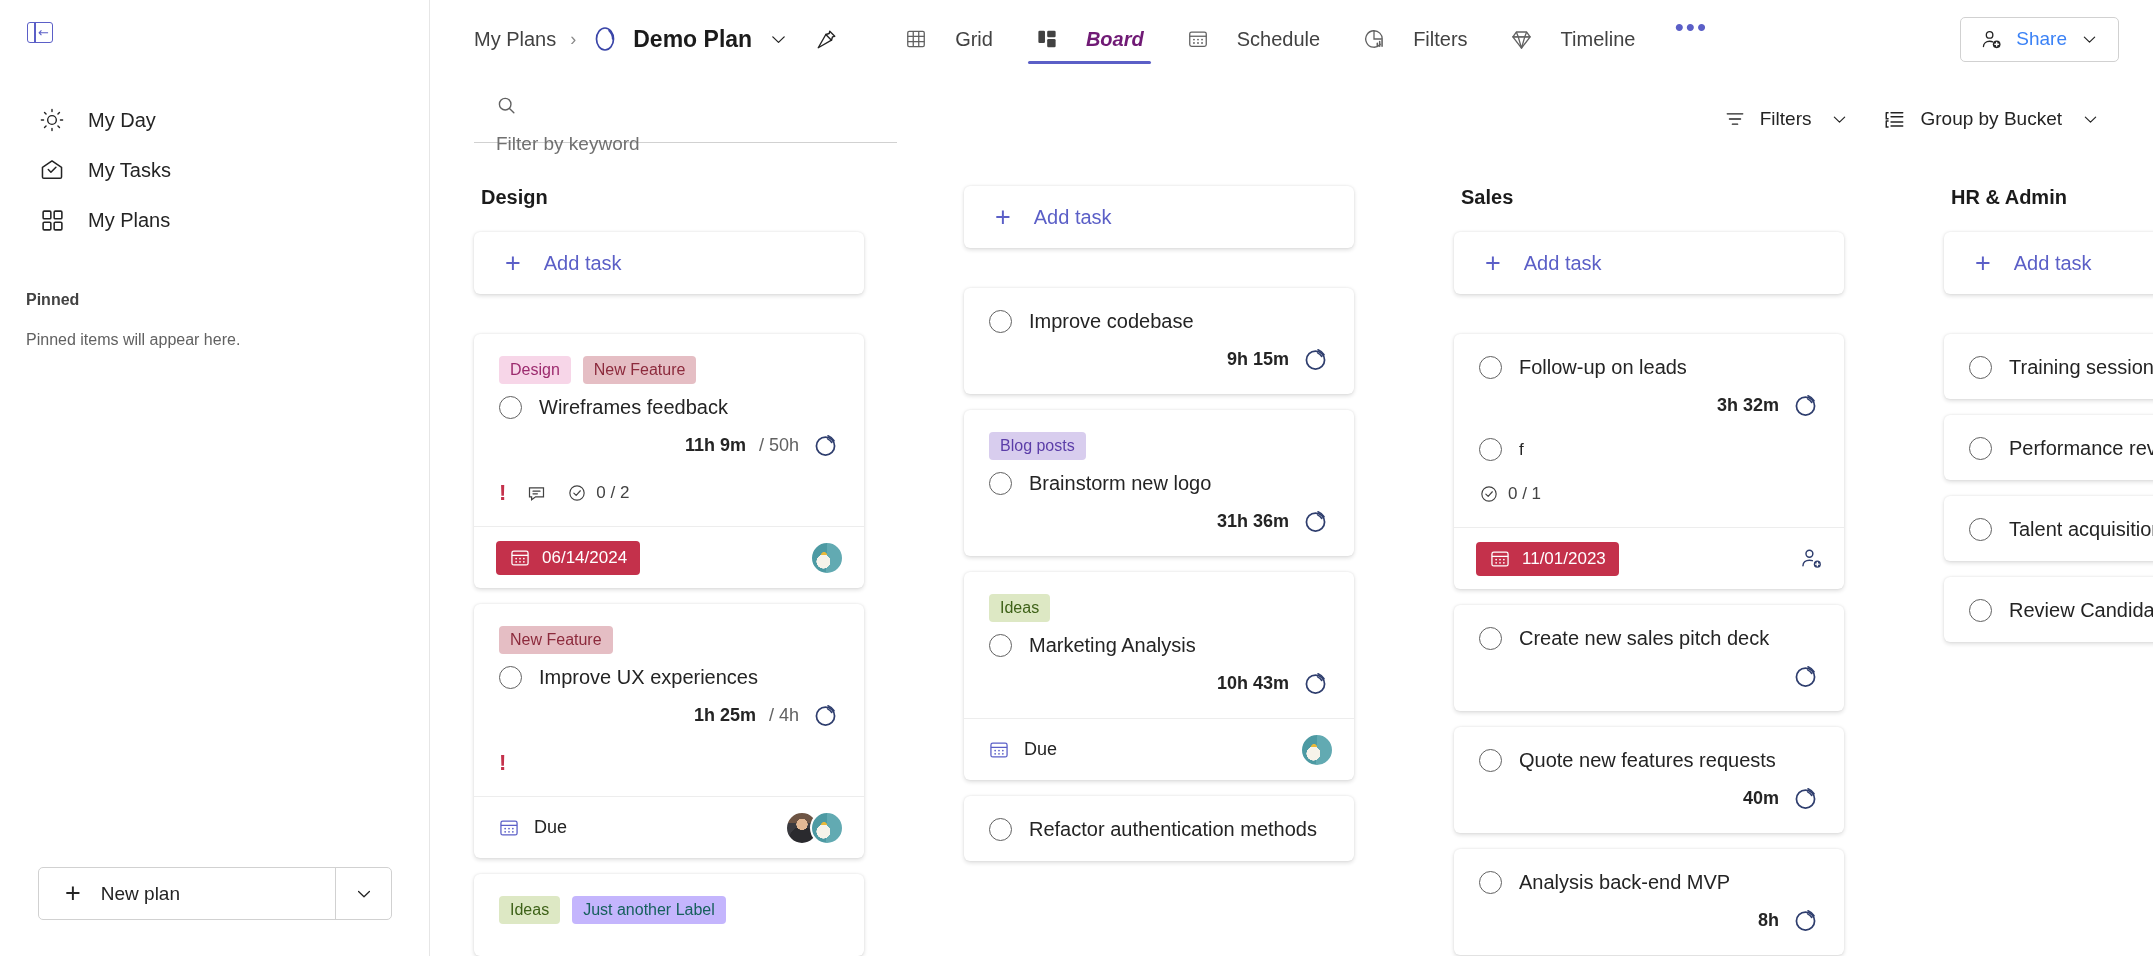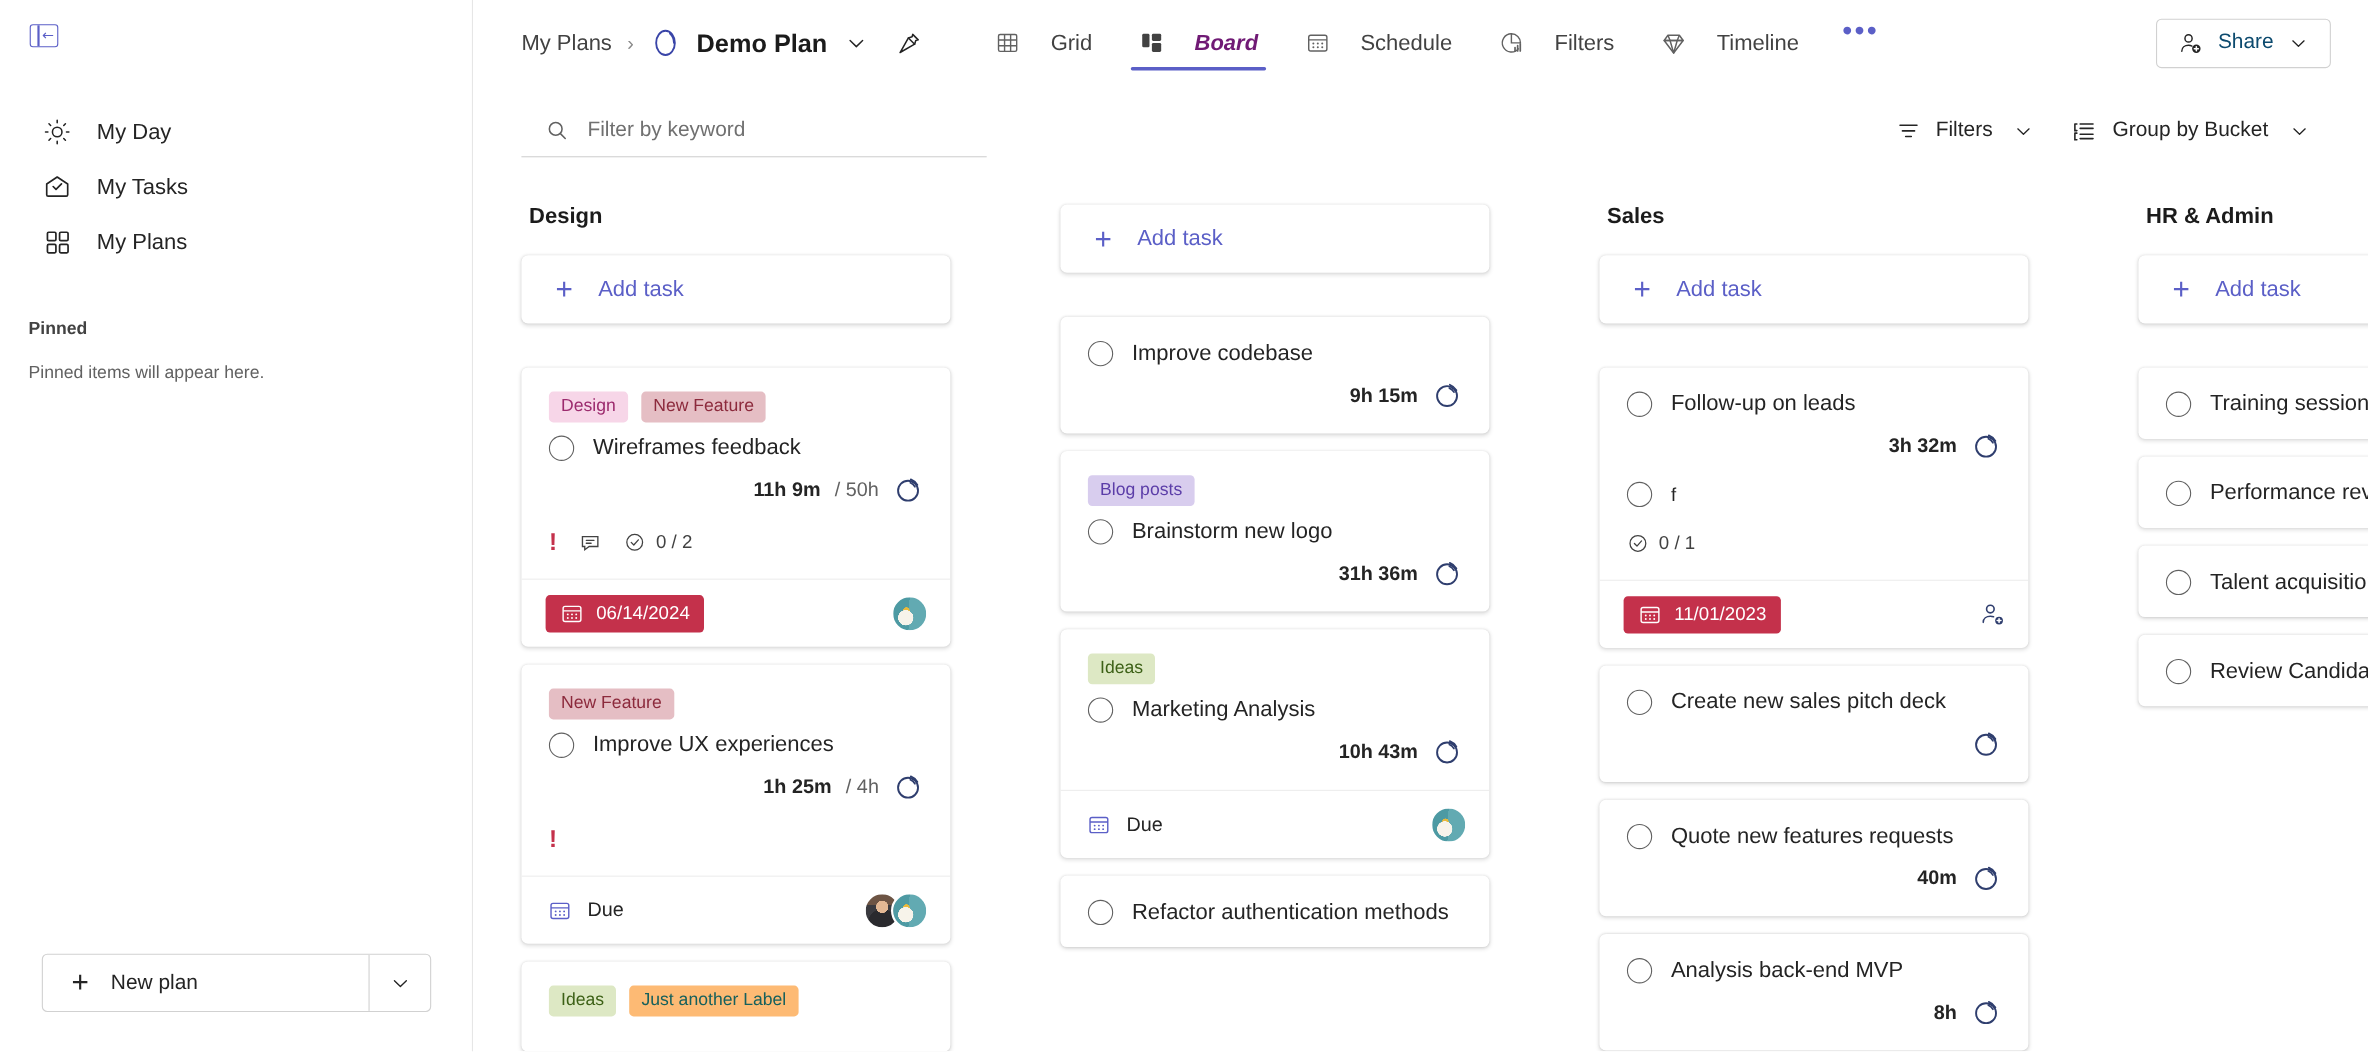--- a/index.html
+++ b/index.html
@@ -101,32 +101,32 @@
   .more-btn {
     display: flex; align-items: center; justify-content: center;
     width: 54px; height: 54px; cursor: pointer; color: #5b5fc7;
     font-size: 26px; letter-spacing: 2px; margin-left: 8px;
   }
   .topbar-spacer { flex: 1; }
   .share-btn {
     display: flex; align-items: center; gap: 13px;
     height: 45px; padding: 0 19px;
     border: 1px solid #d1d1d1; border-radius: 5px;
-    background: #fff; cursor: pointer; font-size: 19px; color: #0c4a6e;
+    background: #fff; cursor: pointer; font-size: 19px; color: #3b82f6;
   }
 
   
   .filterbar {
     height: 82px; min-height: 82px; display: flex; align-items: center;
     padding: 0 36px 0 44px;
   }
   .search-wrap {
-    display: flex; align-items: center; gap: 17px;
+    display: flex; align-items: flex-start; gap: 17px;
     width: 423px; height: 48px;
-    border-bottom: 1.5px solid #d1d1d1; padding: 0 6px 0 22px;
+    border-bottom: 1.5px solid #d1d1d1; padding: 0 6px 0 22px; flex-direction: column;
   }
   .search-input {
     border: 0; outline: none; font-size: 19px; color: #242424;
     background: transparent; width: 100%; font-family: "Liberation Sans", sans-serif;
   }
   .search-input::placeholder { color: #707070; }
   .filterbar-spacer { flex: 1; }
   .fb-btn {
     display: flex; align-items: center; gap: 14px;
     height: 46px; padding: 0 17px; cursor: pointer;
@@ -546,21 +546,21 @@
                 <div class="avatars">
                   <div class="avatar av-man"></div>
                   <div class="avatar av-bird"></div>
                 </div>
               </div>
             </div>
             <div class="card">
               <div class="card-body">
                 <div class="labels">
                   <span class="label-chip" style="background:#dde8c4;color:#3d6117">Ideas</span>
-                  <span class="label-chip" style="background:#fdba74;color:#16605c">Just another Label</span>
+                  <span class="label-chip" style="background:#c4b5fd;color:#16605c">Just another Label</span>
                 </div>
               </div>
             </div>
           </div>
         </div>
         <div class="column">
           <div class="addtask">
             <span class="plus">+</span>
     <span class="lbl">Add task</span>
           </div>

